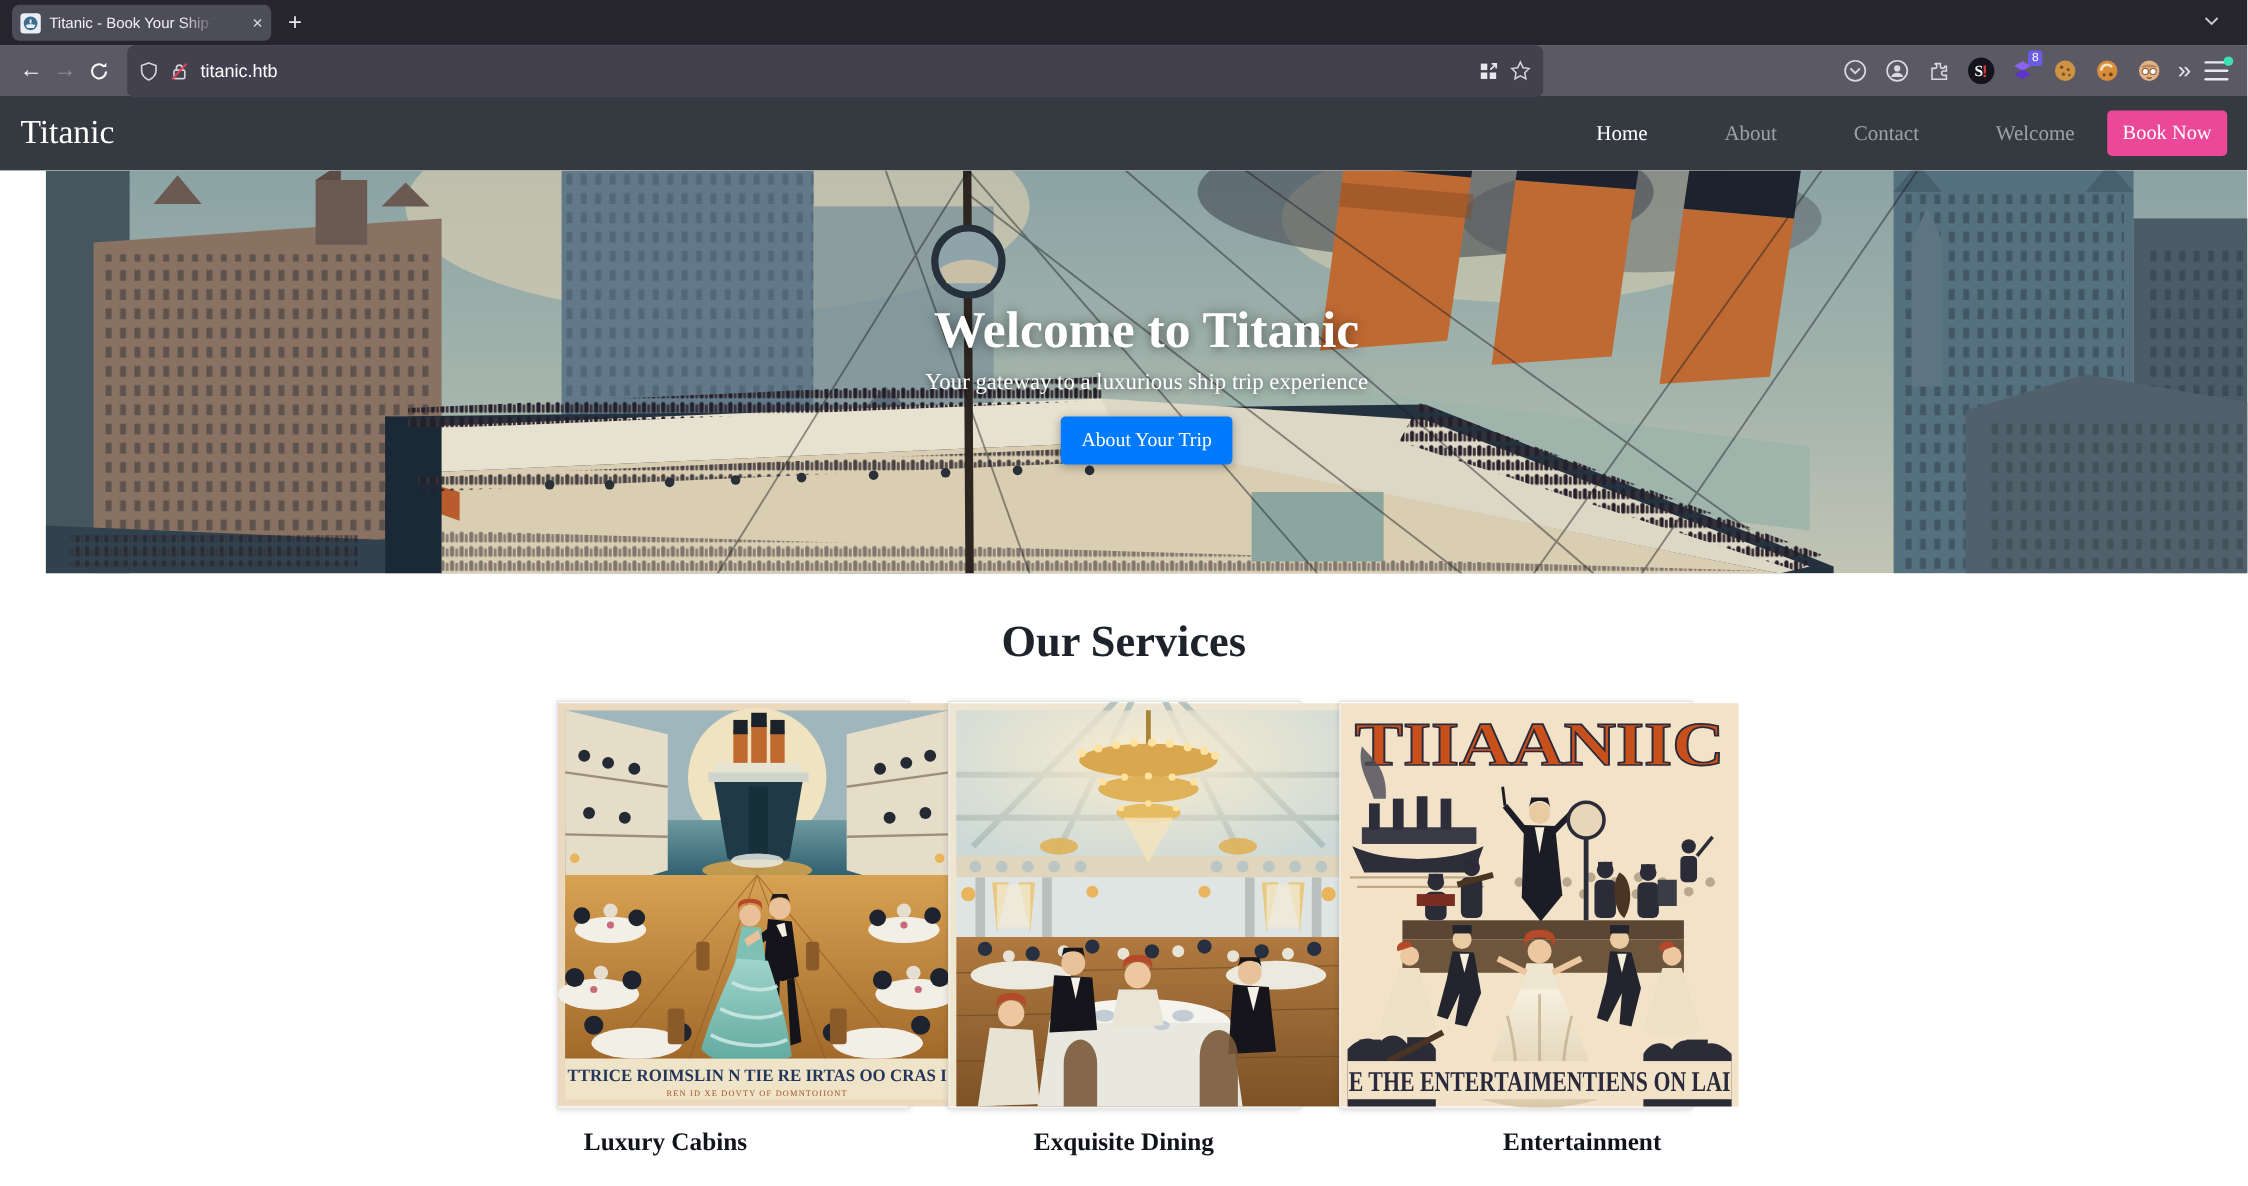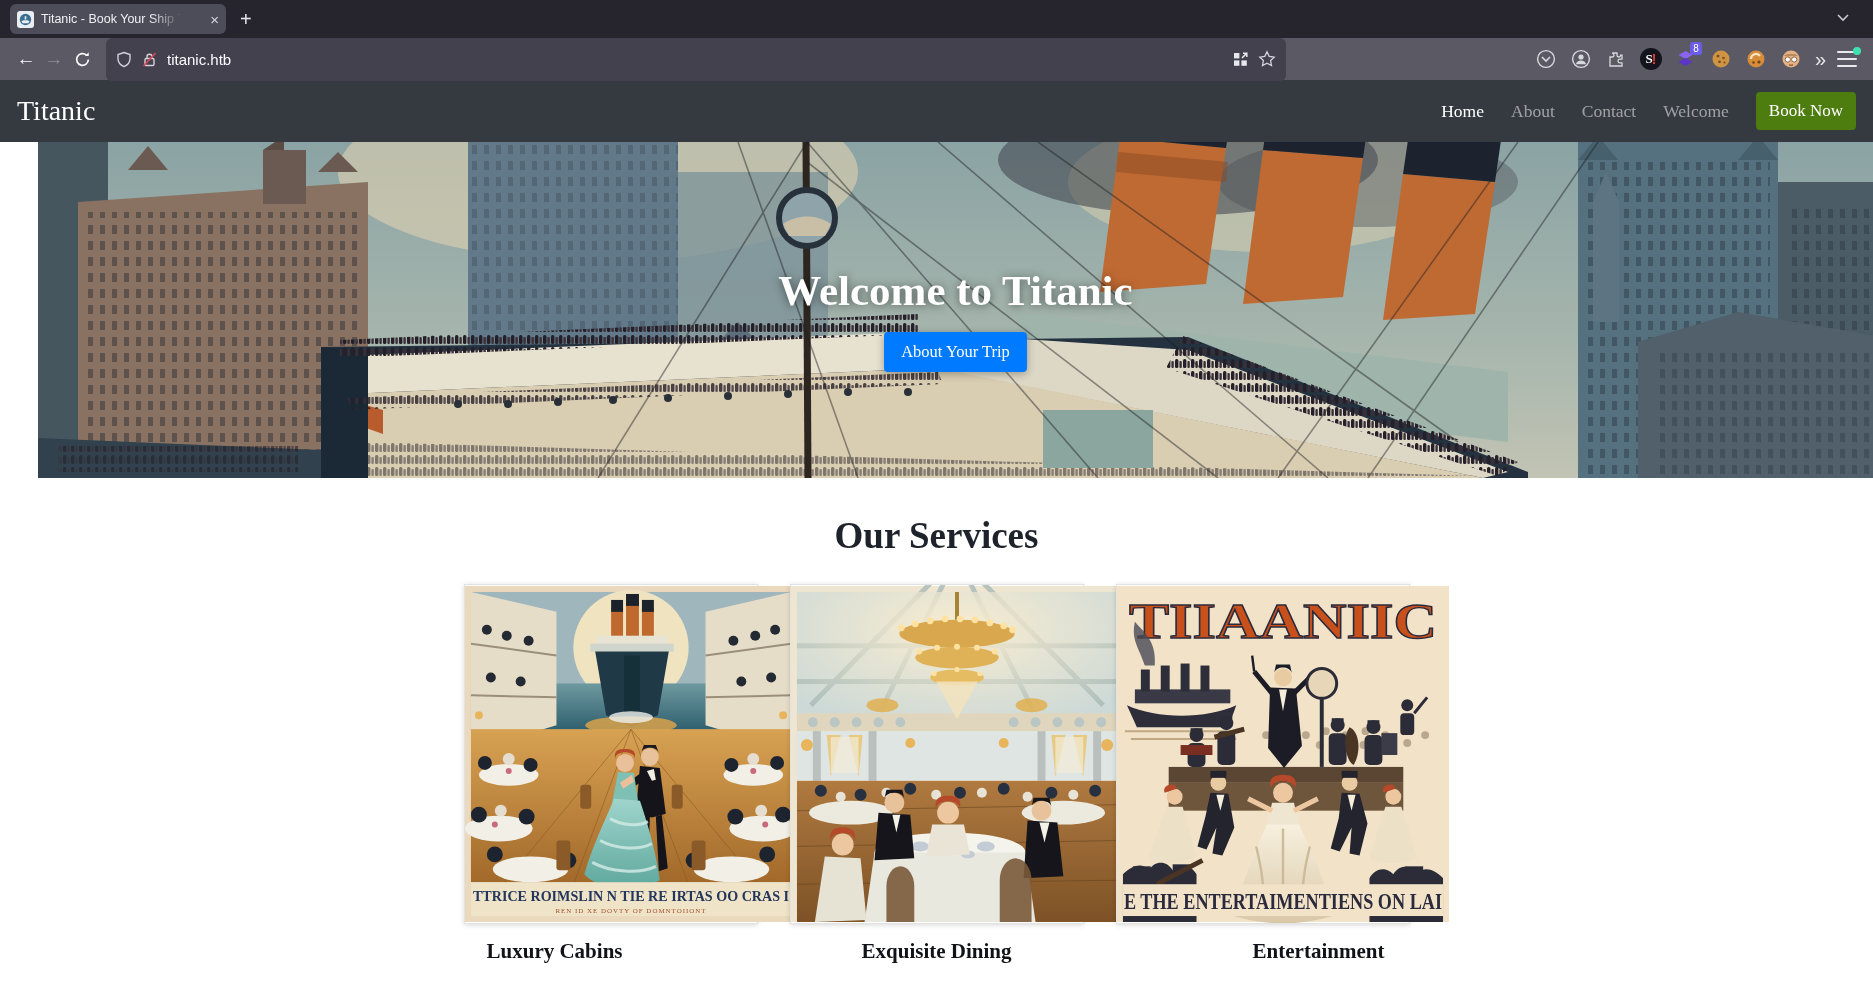--- a/index.html
+++ b/index.html
@@ -29,23 +29,23 @@
           padding:0 3px;border-radius:3px;line-height:13px;}
   .overflow-chev{color:#e8e8ee;font-size:20px;letter-spacing:-2px;}
   .hamburger{position:relative;width:20px;height:16px;display:flex;flex-direction:column;justify-content:space-between;}
   .hamburger i{display:block;height:2px;background:#e8e8ee;border-radius:1px;}
   .greendot{position:absolute;top:-4px;right:-4px;width:8px;height:8px;border-radius:50%;background:#3fe1b0;}
   
   .sitenav{height:62px;background:#343a40;display:flex;align-items:center;padding:0 17px;
            font-family:"Liberation Serif",serif;gap:36px;}
   .brand{color:#fff;font-size:28px;}
   .navlinks{margin-left:auto;display:flex;align-items:center;gap:27px;font-size:17.5px;}
-  .navlink{color:rgba(255,255,255,.52);}
+  .navlink{color:rgba(255,255,255,.52);margin-left:37px;}
   .navlink.active{color:#fff;}
-  .booknow{background:#4d7c0f;color:#fff;font-size:17px;padding:9px 13px;border-radius:4px;
+  .booknow{background:#ec4899;color:#fff;font-size:17px;padding:9px 13px;border-radius:4px;
            font-family:"Liberation Serif",serif;border:none;}
   
   .hero{position:relative;height:336px;overflow:hidden;margin-left:38px;}
   .hero svg{position:absolute;inset:0;display:block;}
   .hero-overlay{position:absolute;inset:0;display:flex;flex-direction:column;align-items:center;
                 justify-content:center;text-align:center;color:#fff;font-family:"Liberation Serif",serif;
                 padding-top:18px;}
   .hero-title{font-size:43px;font-weight:bold;text-shadow:0 1px 10px rgba(0,0,0,.5);}
   .hero-sub{font-size:19px;margin-top:8px;text-shadow:0 1px 6px rgba(0,0,0,.6);}
   .hero-cta{margin-top:17px;background:#007bff;color:#fff;font-size:16.5px;border:none;
@@ -301,20 +301,21 @@
           <line x1="1480" y1="0" x2="1240" y2="336"></line>
         <line x1="1560" y1="0" x2="1330" y2="336"></line>
           <line x1="700" y1="0" x2="820" y2="336"></line>
       </g>
 
       <polygon points="0,296 283,308 283,336 0,336" fill="#31424e"></polygon>
       <rect x="20" y="304" width="240" height="26" fill="url(#crowdp)" opacity=".6"></rect>
     </svg>
     <div class="hero-overlay">
       <div class="hero-title">Welcome to Titanic</div>
+      <div class="hero-sub">Your gateway to a luxurious ship trip experience</div>
       <button class="hero-cta">About Your Trip</button>
     </div>
   </div>
 
   <div class="services">
     <div class="services-heading">Our Services</div>
     <div class="cards">
 
       <div class="card">
         <svg viewBox="0 0 334 338">

